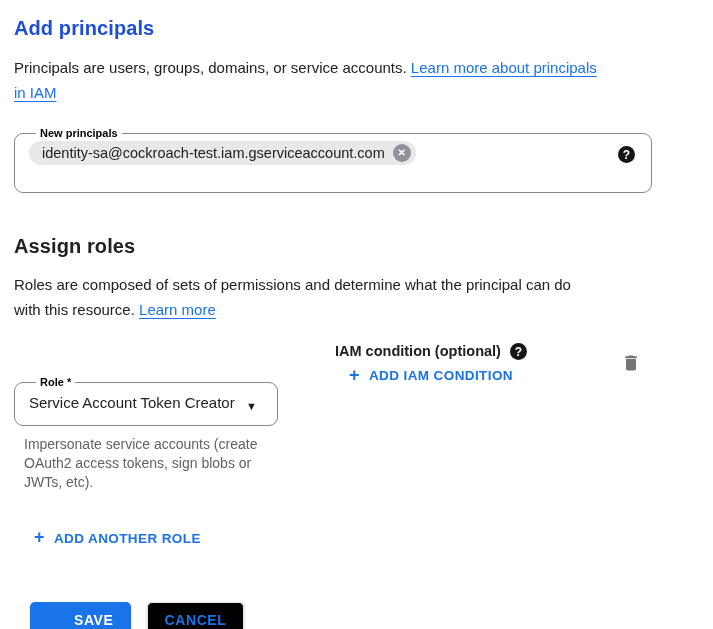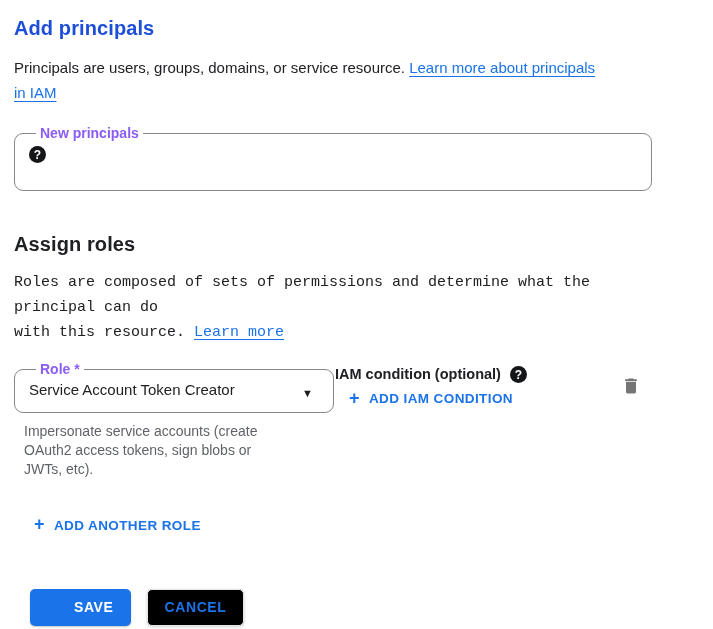--- a/index.html
+++ b/index.html
@@ -27,21 +27,21 @@
     text-underline-offset: 3px;
   }
 
   
   fieldset {
     margin: 0; padding: 0 14px;
     border: 1px solid #85898e; border-radius: 9px;
     min-inline-size: 0;
   }
   legend {
-    font-size: 14px; font-weight: bold; color: #8b5cf6;
+    font-size: 11px; font-weight: bold; color: #000000;
     padding: 0 4px; margin-left: 7px; line-height: 15px;
   }
 
   .np-field { width: 638px; margin-top: 21px; }
   .np-inner {
     display: flex; align-items: flex-start; justify-content: space-between;
     padding: 0 2px 27px 0;
   }
   .chip {
     display: inline-flex; align-items: center; gap: 8px;
@@ -63,25 +63,25 @@
     display: inline-flex; align-items: center; justify-content: center;
     font-size: 12px; font-weight: bold; line-height: 1;
     cursor: pointer; flex: 0 0 auto;
   }
   .np-inner .help-dot { margin-top: 5px; }
 
   h2 {
     font-size: 20px; font-weight: bold; letter-spacing: 0.1px;
     margin: 41px 0 0 0; line-height: 24px; color: #202124;
   }
-  .para2 { margin-top: 14px; width: 640px; font-family: Liberation Mono, monospace; }
+  .para2 { margin-top: 14px; width: 640px; }
 
   .role-row { display: flex; align-items: flex-start; margin-top: 17px; width: 641px; }
   .role-col { width: 304px; flex: 0 0 auto; }
-  .role-field { width: 320px; cursor: pointer; }
+  .role-field { width: 264px; cursor: pointer; margin-top: 36px; }
   .role-inner {
     display: flex; align-items: flex-end; justify-content: space-between;
     padding: 4px 4px 13px 0;
   }
   .role-value { font-size: 15px; color: #202124; line-height: 18px; }
   .caret {
     font-size: 11px; color: #1b1c1e; margin-right: 2px; line-height: 1;
   }
   .helper {
     margin: 9px 0 0 10px;
@@ -125,26 +125,30 @@
     box-shadow: 0 1px 3px rgba(60,64,67,0.25);
   }
 </style>
 </head>
 <body>
 
 <div class="page">
 
   <h1>Add principals</h1>
 
-  <p class="para"><span>Principals are users, groups, domains, or service resource.</span> <a class="link preline">Learn more about principals
+  <p class="para"><span>Principals are users, groups, domains, or service accounts.</span> <a class="link preline">Learn more about principals
 in IAM</a></p>
 
   <fieldset class="np-field">
     <legend>New principals</legend>
     <div class="np-inner">
+      <span class="chip">
+        <span>identity-sa@cockroach-test.iam.gserviceaccount.com</span>
+        <span class="chip-x">✕</span>
+      </span>
       <span class="help-dot">?</span>
     </div>
   </fieldset>
 
   <h2>Assign roles</h2>
 
   <p class="para para2"><span class="preline">Roles are composed of sets of permissions and determine what the principal can do
 with this resource.</span> <a class="link">Learn more</a></p>
 
   <div class="role-row">

